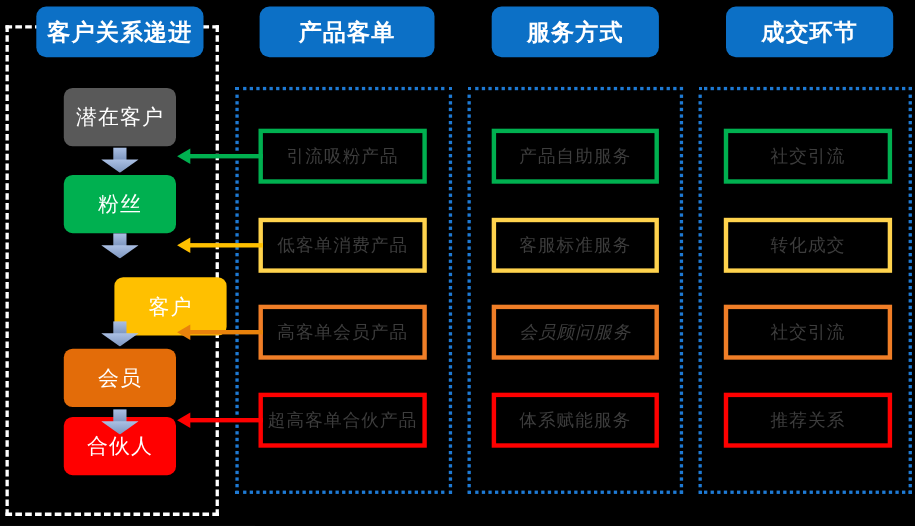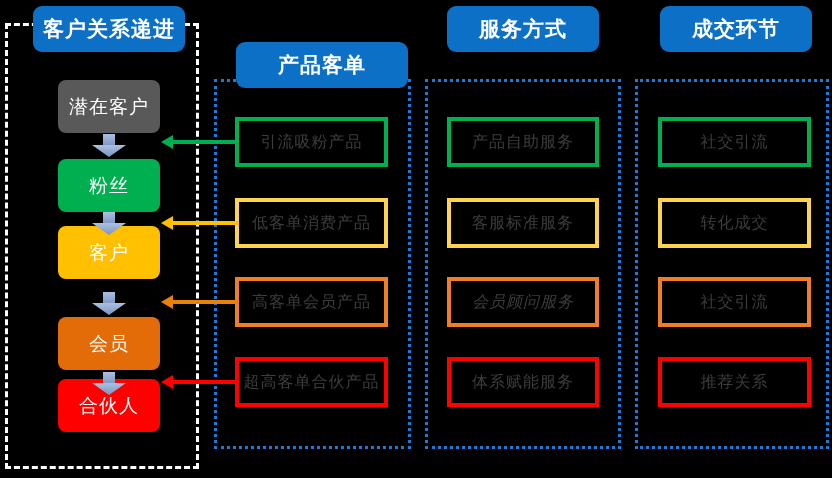--- a/index.html
+++ b/index.html
@@ -6,40 +6,40 @@
   .canvas{
     position:relative;width:832px;height:478px;background:#000;
     font-family:"Liberation Sans","DejaVu Sans",sans-serif;overflow:hidden;
   }
   .hdr{
     position:absolute;top:6px;height:46px;border-radius:9px;
     color:#fff;font-weight:bold;font-size:21px;letter-spacing:1px;
     display:flex;align-items:center;justify-content:center;z-index:3;
   }
   .hdr-1{left:33px;width:152px;}
-  .hdr-2{left:236px;width:172px;margin-top:36px;}
+  .hdr-2{left:236px;width:159px;}
   .hdr-3{left:447px;width:152px;}
   .hdr-4{left:660px;width:152px;}
   .dashed-frame{
     position:absolute;left:5px;top:23px;width:194px;height:446px;
     border:3px dashed #fff;box-sizing:border-box;z-index:1;
   }
   .dotted-frame{
     position:absolute;top:79px;height:370px;
     border:3px dotted #1E7AD4;box-sizing:border-box;z-index:1;
   }
   .frame-2{left:214px;width:197px;}
   .frame-3{left:425px;width:196px;}
   .frame-4{left:635px;width:194px;}
   .stagebox{
     position:absolute;left:58px;width:102px;height:53px;border-radius:8px;
     color:#fff;font-size:19px;letter-spacing:1px;
     display:flex;align-items:center;justify-content:center;z-index:2;
   }
-  .st-1{top:80px;} .st-2{top:159px;} .st-3{top:226px;} .st-4{top:317px;} .st-5{top:379px;}
+  .st-1{top:80px;} .st-2{top:159px;} .st-3{top:252px;margin-left:46px;} .st-4{top:317px;} .st-5{top:379px;}
   .varrow{position:absolute;left:92px;width:34px;height:23px;z-index:2;}
   .va-1{top:134px;} .va-2{top:212px;} .va-3{top:292px;} .va-4{top:372px;}
   .obox{
     position:absolute;height:50px;border:4px solid #fff;box-sizing:border-box;
     background:#000;color:#3D3D3D;font-size:16px;letter-spacing:1px;
     display:flex;align-items:center;justify-content:center;z-index:2;
   }
   .col2{left:235px;width:153px;}
   .col3{left:447px;width:152px;}
   .col4{left:658px;width:153px;}

